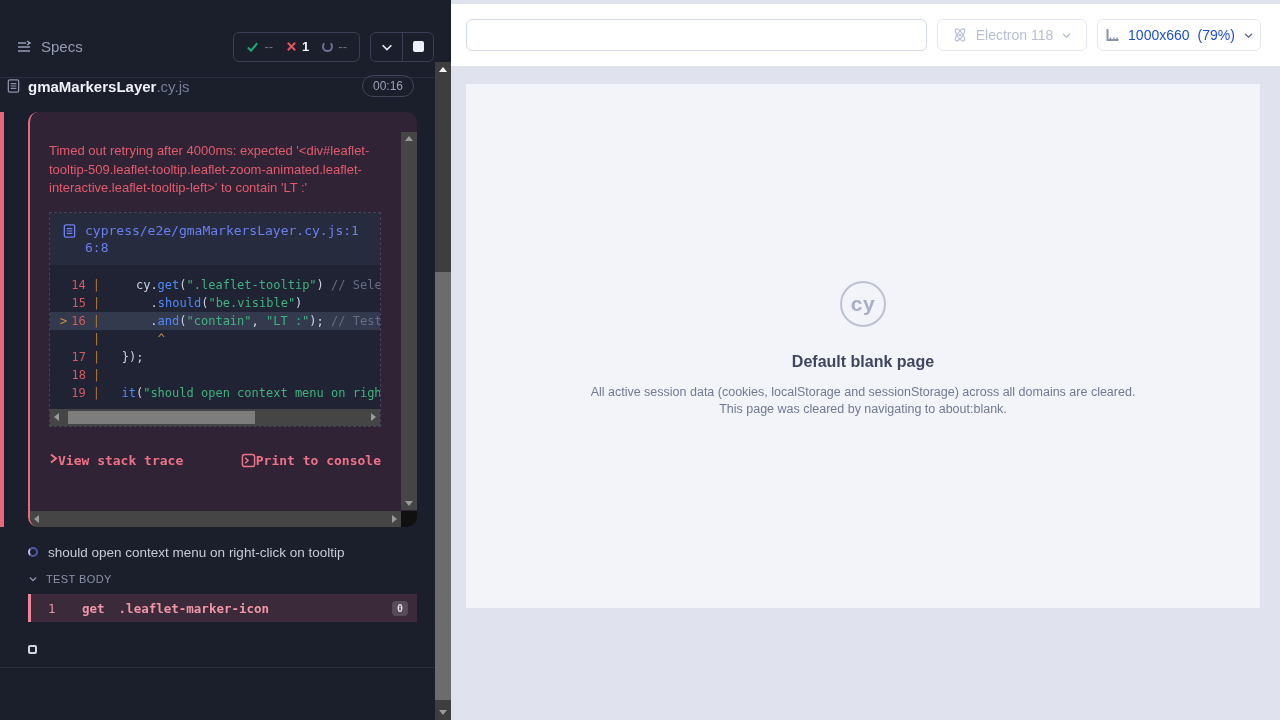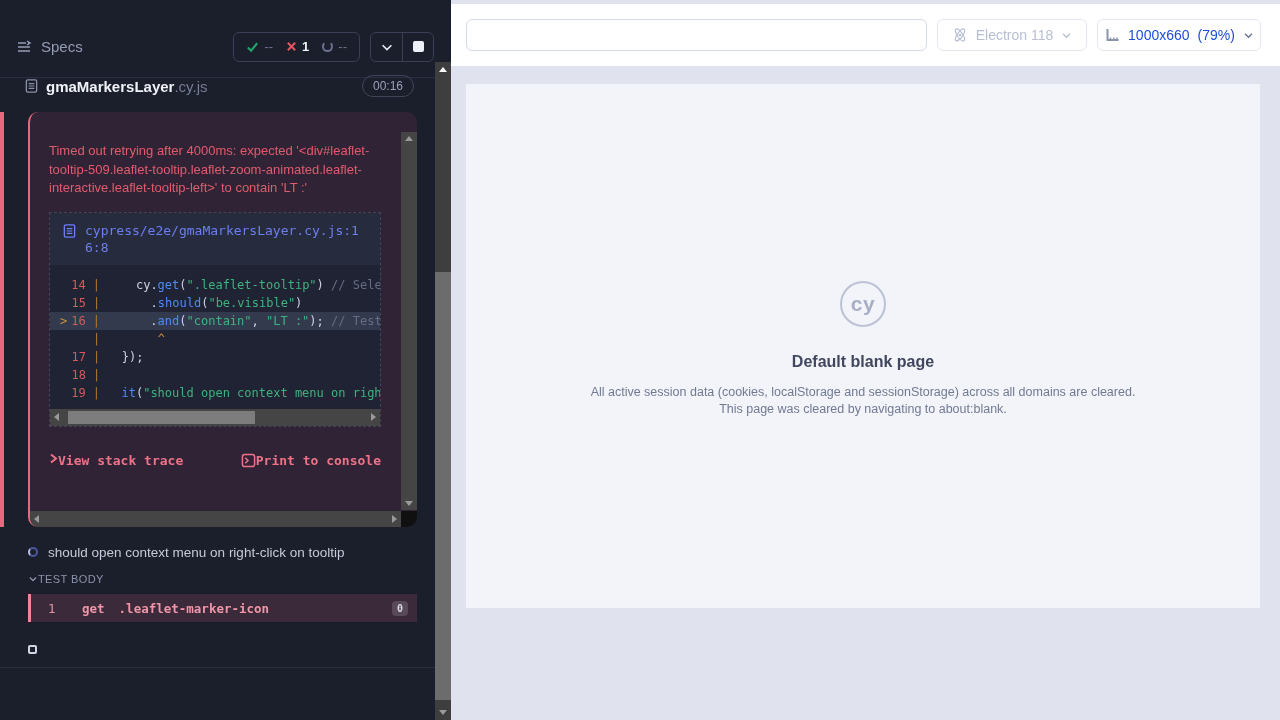--- a/index.html
+++ b/index.html
@@ -15,21 +15,21 @@
   .stats-group { display:flex; align-items:center; border:1px solid #3a3f55; border-radius:6px; height:30px; padding:0 12px; gap:13px; }
   .stat { display:flex; align-items:center; gap:5px; font-size:13px; font-weight:bold; }
   .stat .muted { color:#6f7590; font-weight:normal; }
   .stat .count { color:#f2f4fa; }
   .ctrl-group { display:flex; align-items:stretch; border:1px solid #3a3f55; border-radius:6px; height:30px; overflow:hidden; }
   .ctrl-cell { width:31px; display:flex; align-items:center; justify-content:center; cursor:pointer; }
   .ctrl-cell + .ctrl-cell { border-left:1px solid #3a3f55; }
   .stop-sq { width:11px; height:11px; background:#eef0f8; border-radius:2px; }
   .spinner-ring { width:11px; height:11px; border:2px solid #6a7190; border-top-color:transparent; border-radius:50%; display:inline-block; }
 
-  .spec-row { position:absolute; left:0; top:62px; width:451px; height:48px; display:flex; align-items:center; padding:0 37px 0 24px; }
+  .spec-row { position:absolute; left:0; top:62px; width:451px; height:48px; display:flex; align-items:center; padding:0 37px 0 6px; }
   .spec-title { margin-left:7px; font-size:15px; color:#767d98; white-space:nowrap; }
   .spec-title b { color:#f0f2f8; font-weight:bold; }
   .timer-badge { margin-left:auto; border:1px solid #3f4458; border-radius:12px; color:#9aa0b8; font-size:12px; padding:3px 10px; }
 
   
   .attempt { position:absolute; left:0; top:112px; width:451px; height:415px; }
   .attempt-stripe { position:absolute; left:0; top:0; width:4px; height:100%; background:#e8697d; }
   .err-box { position:absolute; left:28px; top:0; width:389px; height:415px; background:#302336; border-left:2px solid #e8697d; border-radius:10px; overflow:hidden; }
   .err-inner { position:absolute; left:0; top:0; right:16px; bottom:16px; padding:30px 10px 0 19px; overflow:hidden; }
   .err-msg { width:340px; color:#e25b6c; font-size:13px; line-height:18.5px; word-wrap:break-word; }
@@ -70,21 +70,21 @@
   .main-scrollbar .arrow-top { position:absolute; top:5px; left:4px; }
   .main-scrollbar .arrow-bot { position:absolute; bottom:5px; left:4px; }
   .main-scrollbar .thumb { position:absolute; left:0; top:210px; width:16px; height:428px; background:#6c6c6c; }
 
   
   .tests { position:absolute; left:0; top:540px; width:435px; }
   .test-row { display:flex; align-items:flex-start; gap:10px; padding:4px 10px 4px 28px; color:#c6cad9; font-size:13.5px; line-height:18px; cursor:pointer; }
   .test-icon-wrap { flex:0 0 auto; margin-top:3px; }
   .run-spinner { width:10px; height:10px; border:2px solid #4d58a0; border-left-color:#b9c0f0; border-radius:50%; display:block; }
   .pend-square { width:9px; height:9px; border:2px solid #d0d4e4; border-radius:2px; display:block; }
-  .testbody-row { display:flex; align-items:center; gap:0; padding:7px 10px 5px 28px; color:#8d93ab; font-size:11px; letter-spacing:.4px; cursor:pointer; }
+  .testbody-row { display:flex; align-items:center; gap:8px; padding:7px 10px 5px 28px; color:#8d93ab; font-size:11px; letter-spacing:.4px; cursor:pointer; }
   .cmd-row { margin-top:4px; margin-left:28px; width:389px; height:28px; background:#3b2a39; border-left:3px solid #f08598; display:flex; align-items:center; font-family:"DejaVu Sans Mono", monospace; font-size:12.5px; font-weight:bold; cursor:pointer; }
   .cmd-num { color:#df93a5; width:22px; text-align:left; margin-left:17px; font-weight:normal; }
   .cmd-method { color:#f096a8; margin-left:12px; }
   .cmd-msg { color:#f096a8; margin-left:14px; }
   .cmd-badge { margin-left:auto; margin-right:9px; background:#584a59; color:#dcd9e2; font-size:10px; border-radius:4px; padding:2px 5px; font-weight:bold; }
   .test2 { margin-top:16px; }
   .test2 .label { width:330px; }
   .tests-divider { margin-top:9px; height:1px; background:#282c3f; width:435px; }
 
   

